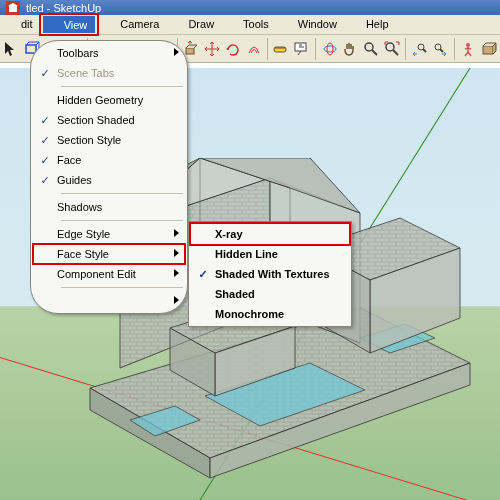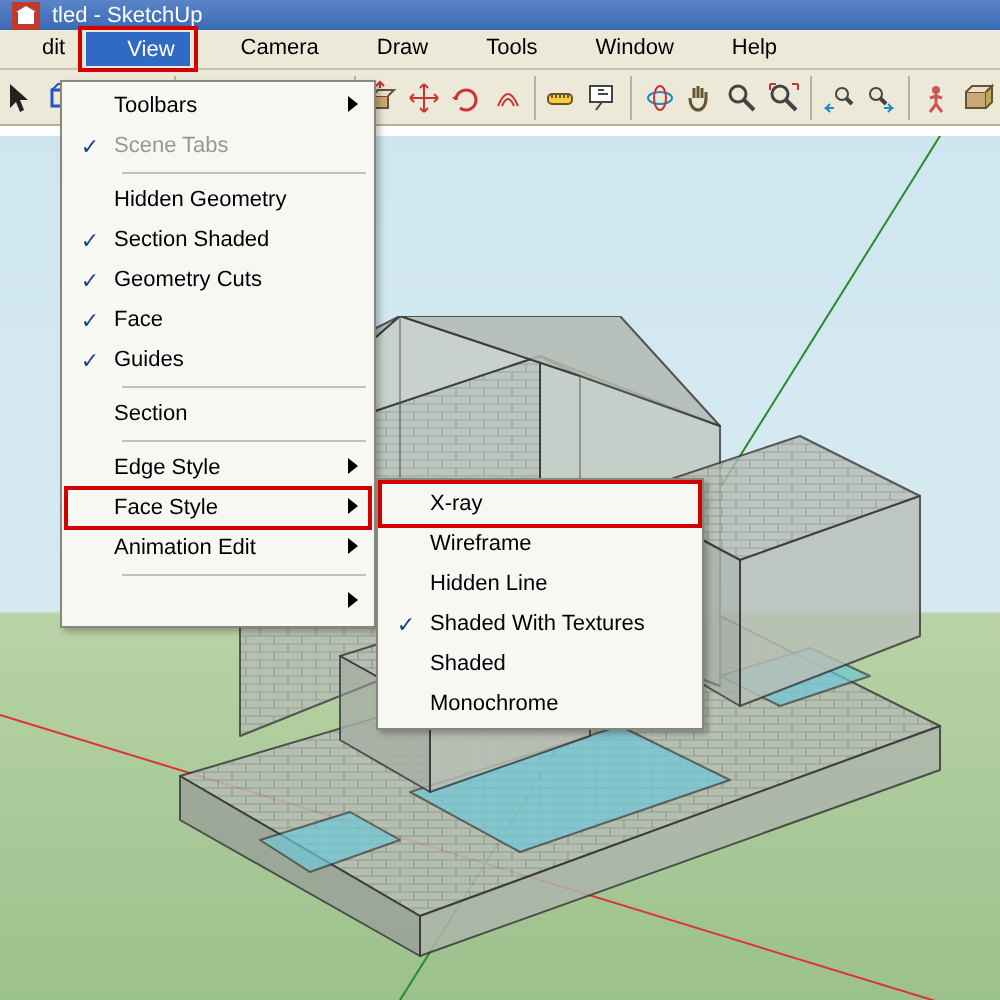--- a/index.html
+++ b/index.html
@@ -36,22 +36,22 @@
   .menu { position: absolute; background: #f7f7f4; border: 1px solid #8a867a; box-shadow: 2px 2px 3px rgba(0,0,0,.25); padding: 2px; }
   .menu-row { display: flex; align-items: center; height: 20px; padding-right: 18px; position: relative; cursor: default; }
   .menu-row.sep { height: 0; border-top: 1px solid #c5c2b2; margin: 3px 2px 3px 28px; padding: 0; }
   .menu-row .chkcol { width: 24px; text-align: center; color: #1b3f8b; }
   .menu-row .label { flex: 1; white-space: nowrap; color: #000; }
   .menu-row.disabled .label { color: #9b988b; }
   .menu-row .arrow { position: absolute; right: 4px; top: 4px; }
   .menu-row .arrow svg { width: 8px; height: 10px; }
   .menu-row.boxed { outline: 2px solid #d40000; outline-offset: -1px; }
 
-  .menu.main { left: 30px; top: 40px; width: 158px; }
-  .menu.sub  { left: 188px; top: 239px; width: 164px; }
+  .menu.main { left: 30px; top: 40px; width: 158px; border-radius: 28px; }
+  .menu.sub  { left: 188px; top: 221px; width: 164px; font-weight: bold; }
   .menu.sub .menu-row.boxed { outline-offset: 0; }
 
   .chk::before { content: "✓"; }
 </style>
 </head>
 <body>
 
 <div class="titlebar">
   <span class="icon">
     <svg viewBox="0 0 10 10">
@@ -272,77 +272,73 @@
   <div class="menu-row">
     <span class="chkcol"></span>
       <span class="label">Hidden Geometry</span>
   </div>
   <div class="menu-row">
     <span class="chkcol chk"></span>
       <span class="label">Section Shaded</span>
   </div>
   <div class="menu-row">
     <span class="chkcol chk"></span>
-      <span class="label">Geometry Cuts</span>
+      <span class="label">Section Style</span>
   </div>
   <div class="menu-row">
     <span class="chkcol chk"></span>
       <span class="label">Face</span>
   </div>
   <div class="menu-row">
     <span class="chkcol chk"></span>
       <span class="label">Guides</span>
   </div>
   <div class="menu-row sep"></div>
   <div class="menu-row">
     <span class="chkcol"></span>
-      <span class="label">Section</span>
+      <span class="label">Shadows</span>
   </div>
   <div class="menu-row sep"></div>
   <div class="menu-row">
     <span class="chkcol"></span>
       <span class="label">Edge Style</span>
     <span class="arrow"><svg viewBox="0 0 8 10">
           <path d="M1 1l5 4-5 4z" fill="#000"></path>
         </svg></span>
   </div>
   <div class="menu-row boxed">
     <span class="chkcol"></span>
       <span class="label">Face Style</span>
     <span class="arrow"><svg viewBox="0 0 8 10">
           <path d="M1 1l5 4-5 4z" fill="#000"></path>
         </svg></span>
   </div>
   <div class="menu-row">
     <span class="chkcol"></span>
-      <span class="label">Animation Edit</span>
+      <span class="label">Component Edit</span>
     <span class="arrow"><svg viewBox="0 0 8 10">
           <path d="M1 1l5 4-5 4z" fill="#000"></path>
         </svg></span>
   </div>
   <div class="menu-row sep"></div>
   <div class="menu-row">
     <span class="chkcol"></span>
     <span class="arrow"><svg viewBox="0 0 8 10">
           <path d="M1 1l5 4-5 4z" fill="#000"></path>
         </svg></span>
   </div>
 </div>
 
 <div class="menu sub">
   <div class="menu-row boxed">
     <span class="chkcol"></span>
       <span class="label">X-ray</span>
   </div>
   <div class="menu-row">
     <span class="chkcol"></span>
-      <span class="label">Wireframe</span>
-  </div>
-  <div class="menu-row">
-    <span class="chkcol"></span>
       <span class="label">Hidden Line</span>
   </div>
   <div class="menu-row">
     <span class="chkcol chk"></span>
       <span class="label">Shaded With Textures</span>
   </div>
   <div class="menu-row">
     <span class="chkcol"></span>
       <span class="label">Shaded</span>
   </div>

